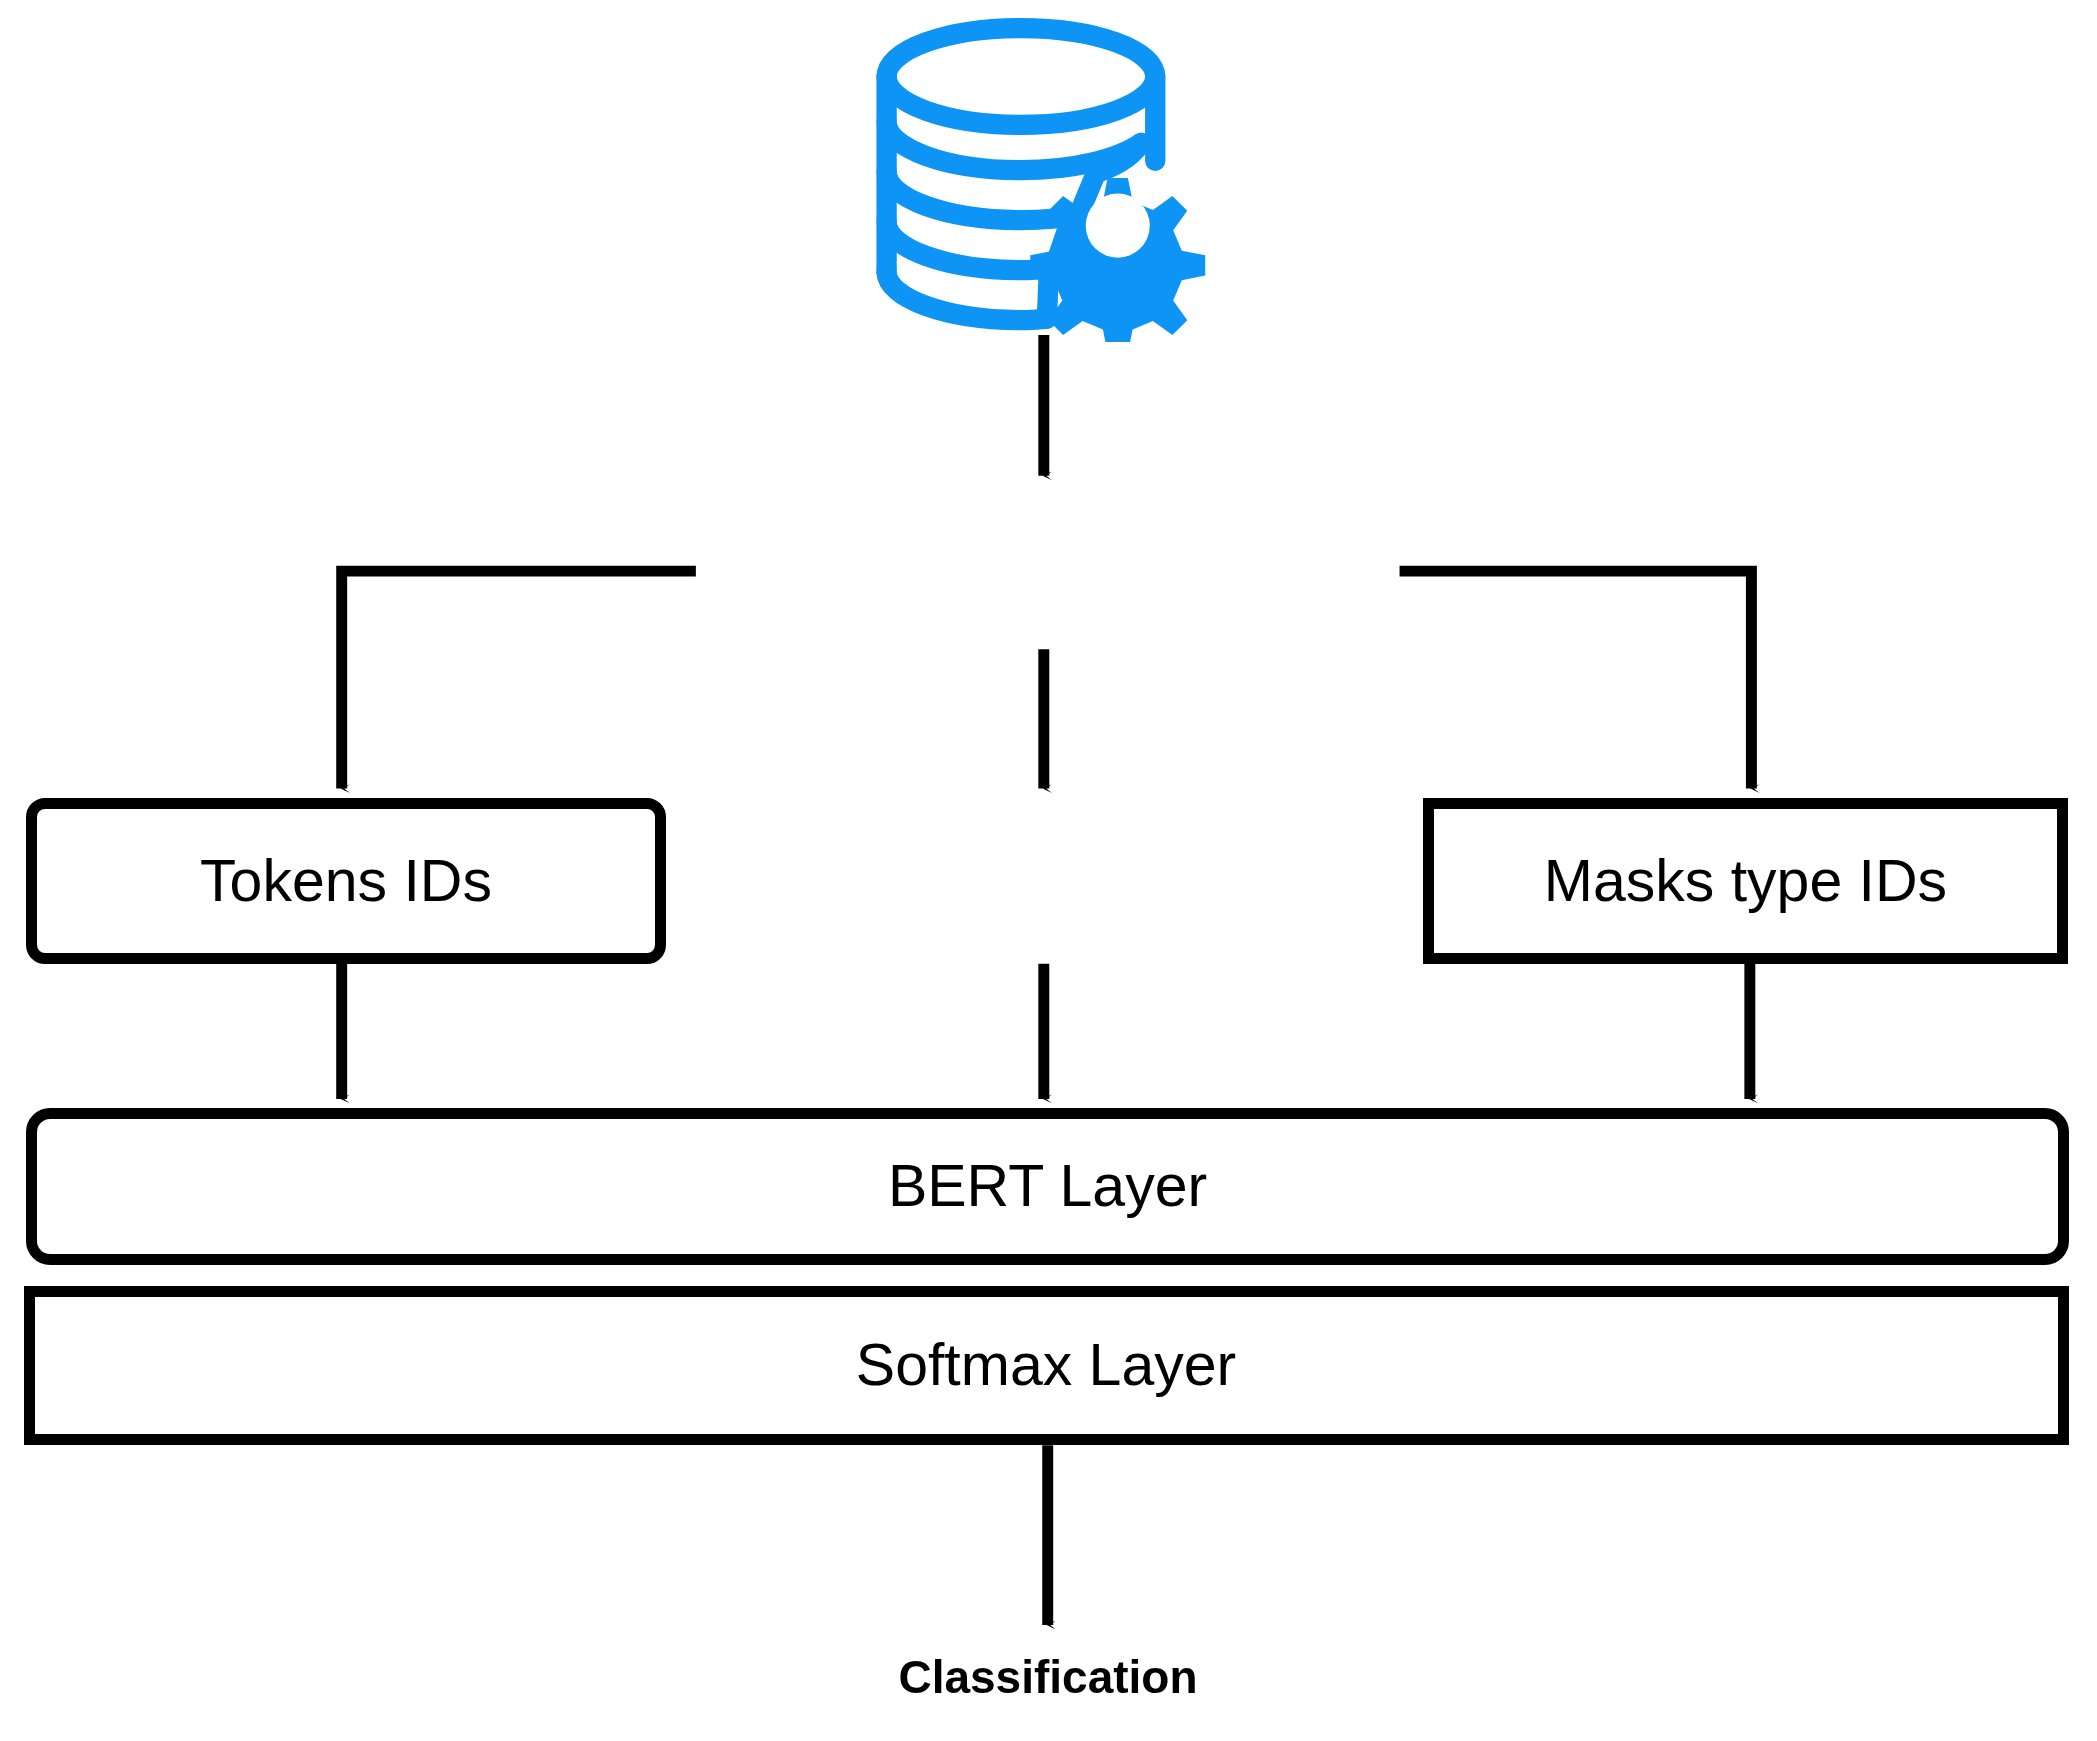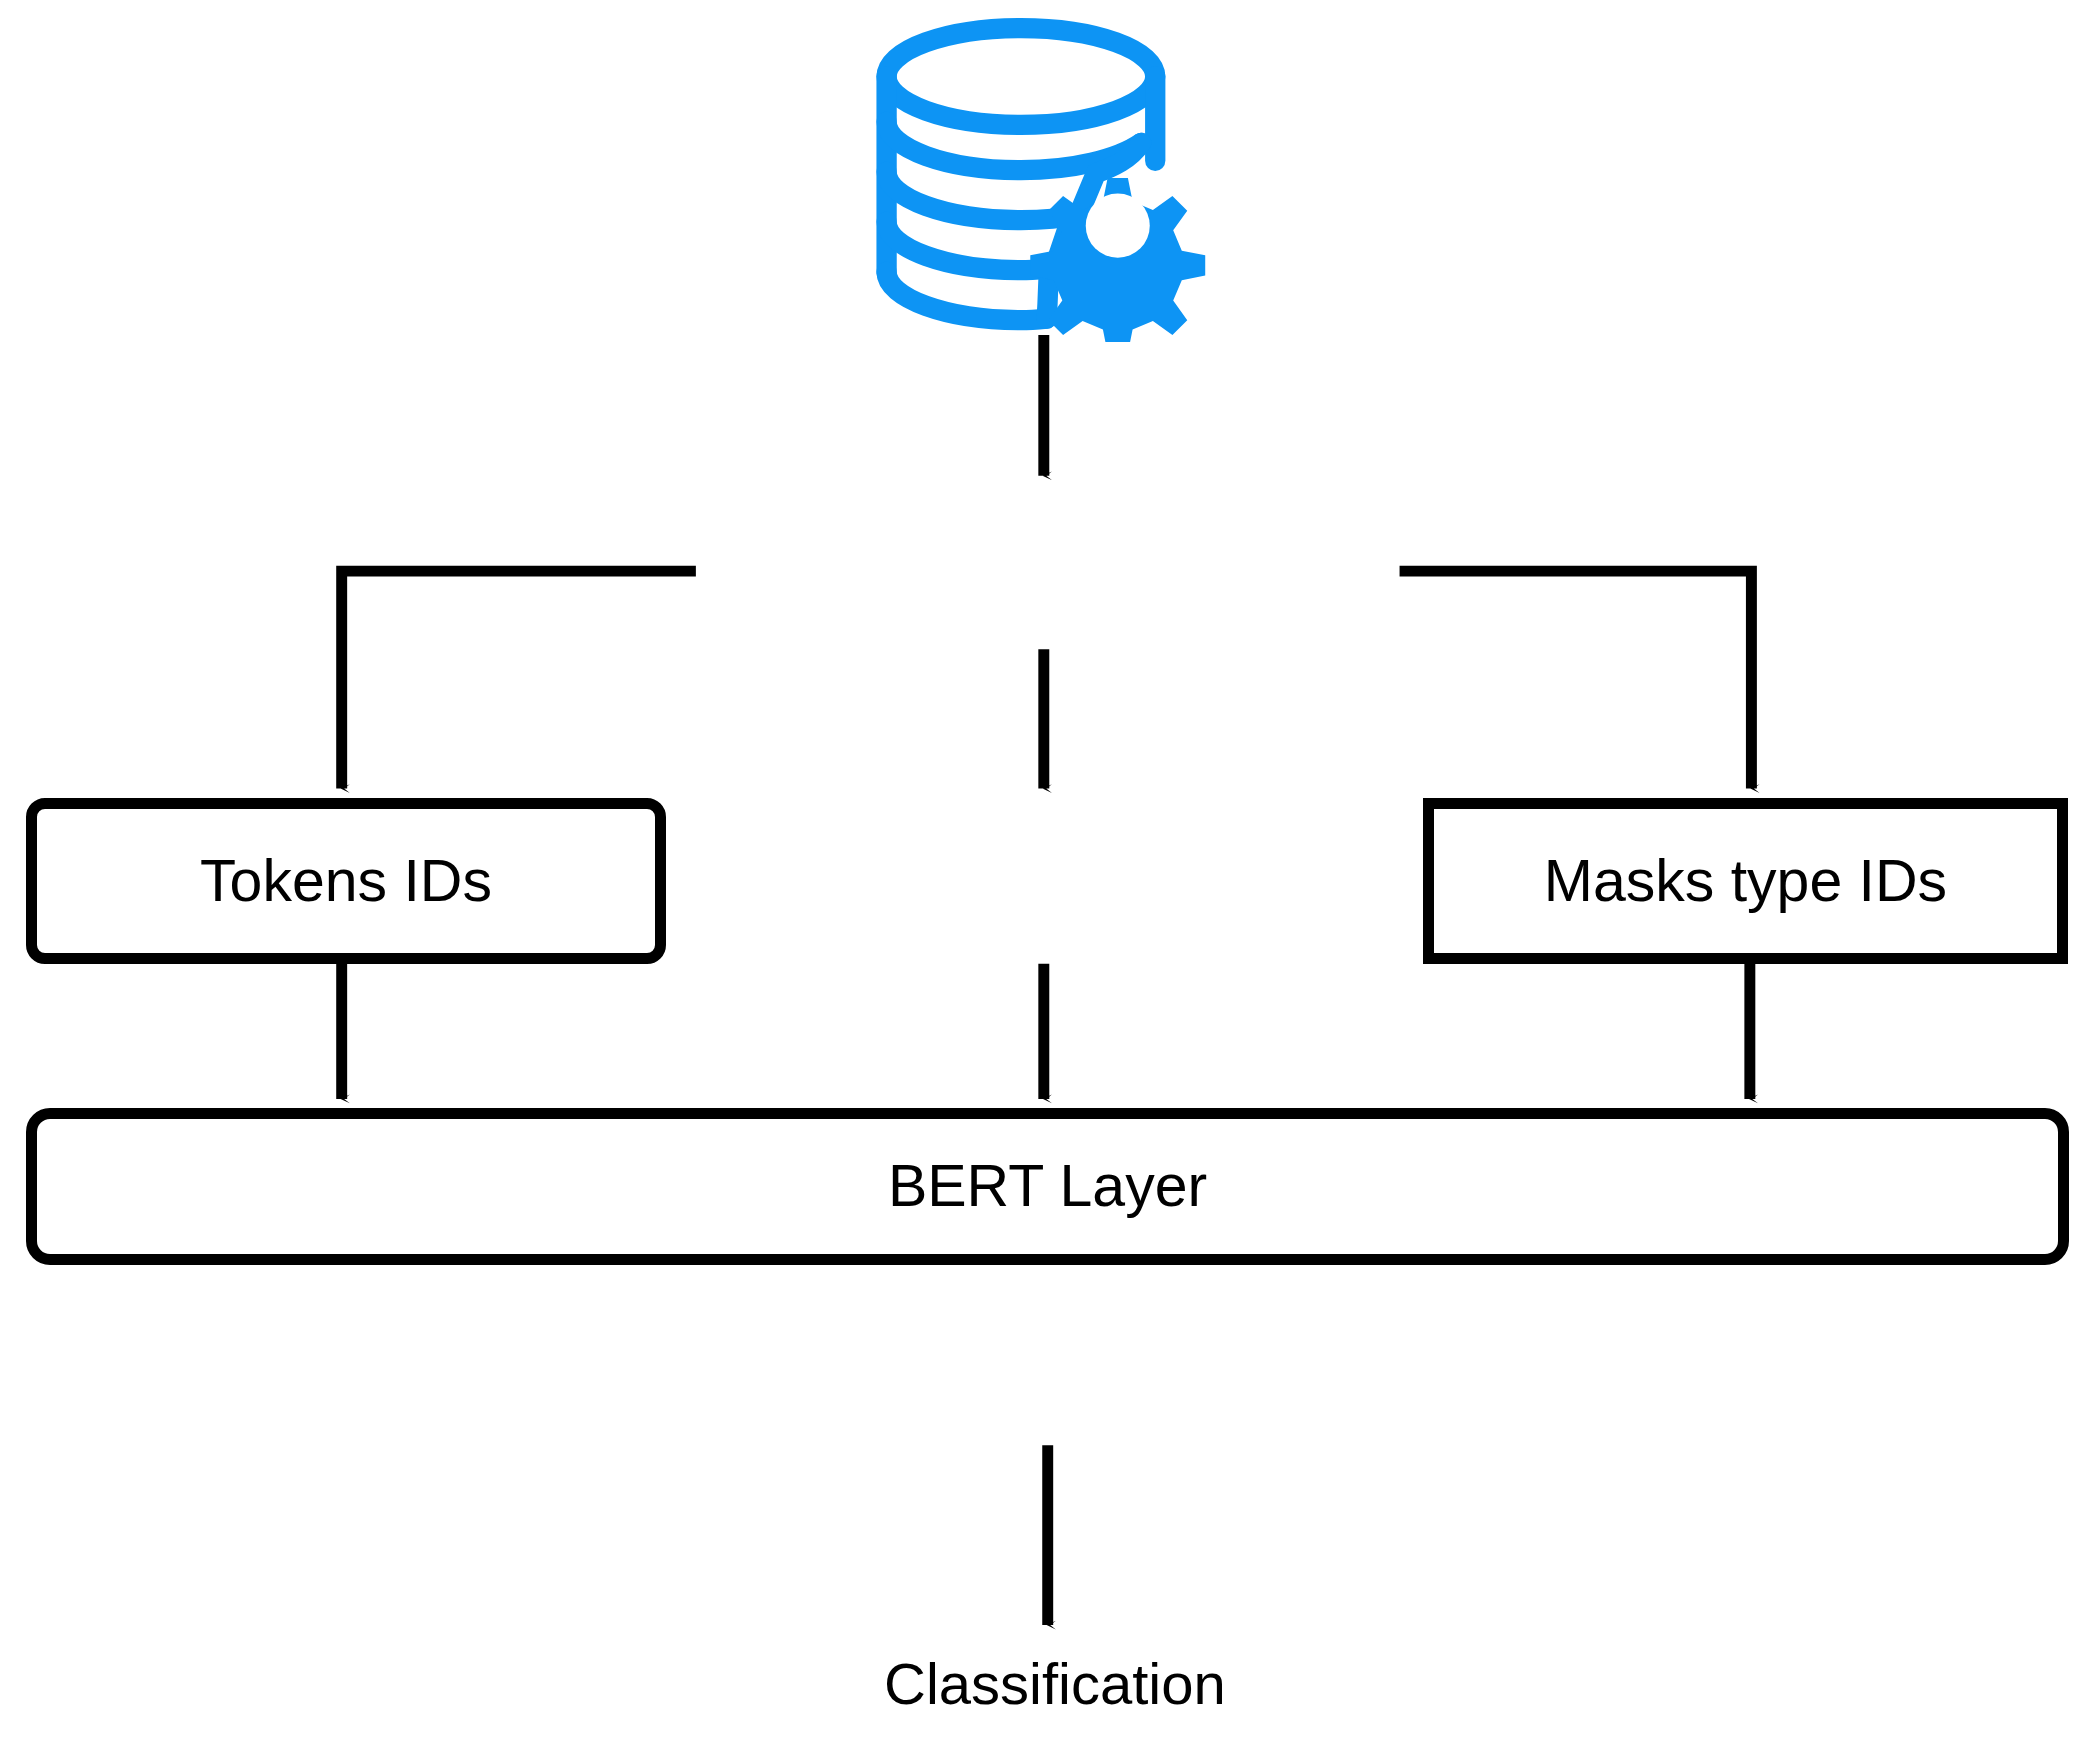--- a/index.html
+++ b/index.html
@@ -42,23 +42,24 @@
   #db-icon {
     position: absolute;
     left: 874px;
     top: 14px;
     width: 336px;
     height: 328px;
   }
   .plain-text {
     position: absolute;
     font-family: "Liberation Sans", sans-serif;
-    font-size: 58px;
+    font-size: 46px;
     color: #000000;
     white-space: nowrap;
+    font-weight: bold;
   }
 </style>
 </head>
 <body>
 
 <div id="canvas">
 
   <div id="db-icon">
     <svg viewBox="0 0 430 420" width="336" height="328" xmlns="http://www.w3.org/2000/svg" aria-hidden="true">
       <g fill="none" stroke="#0d94f4" stroke-width="26" stroke-linecap="round" stroke-linejoin="round">
@@ -118,17 +119,20 @@
 
 
   <div class="node" style="left:1423px; top:798px; width:645px; height:166px;">
     <span class="node-label">Masks type IDs</span>
   </div>
 
   <div class="node" style="left:26px; top:1108px; width:2043px; height:157px;border-radius:24px;">
     <span class="node-label">BERT Layer</span>
   </div>
 
+  <div class="node" style="left:23.5px; top:1286px; width:2045px; height:159px;">
+    <span class="node-label">Softmax Layer</span>
+  </div>
 
   <div class="plain-text" style="left:884px; top:1650px; width:328px; text-align:center;">Classification</div>
 
 </div>
 
 
 </body></html>

